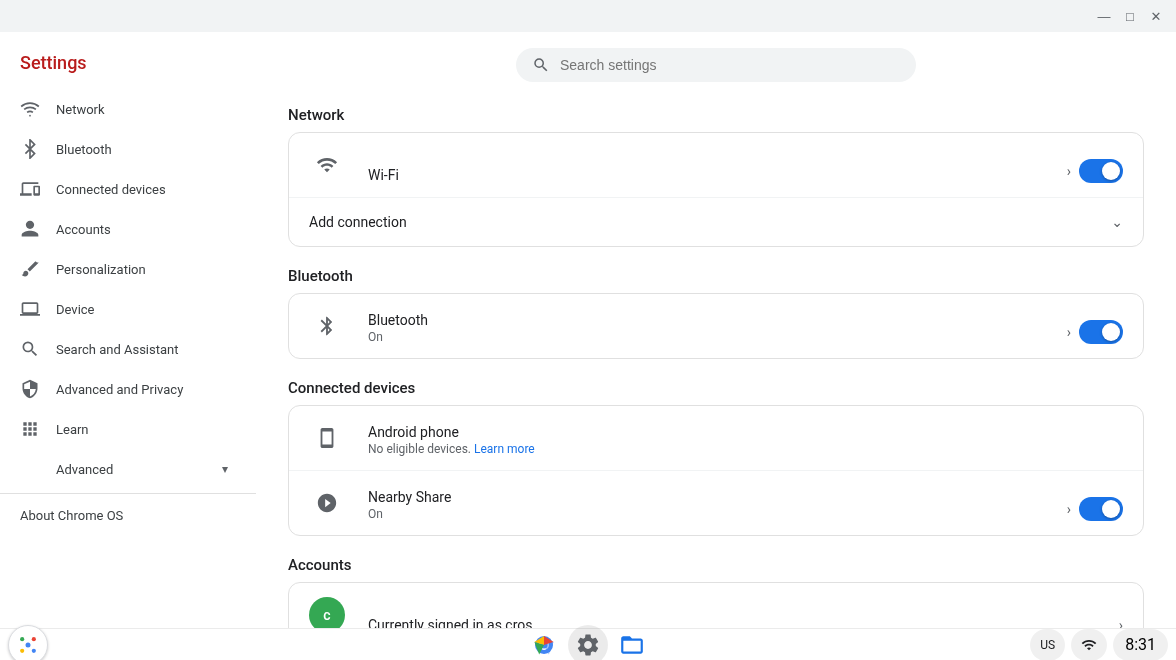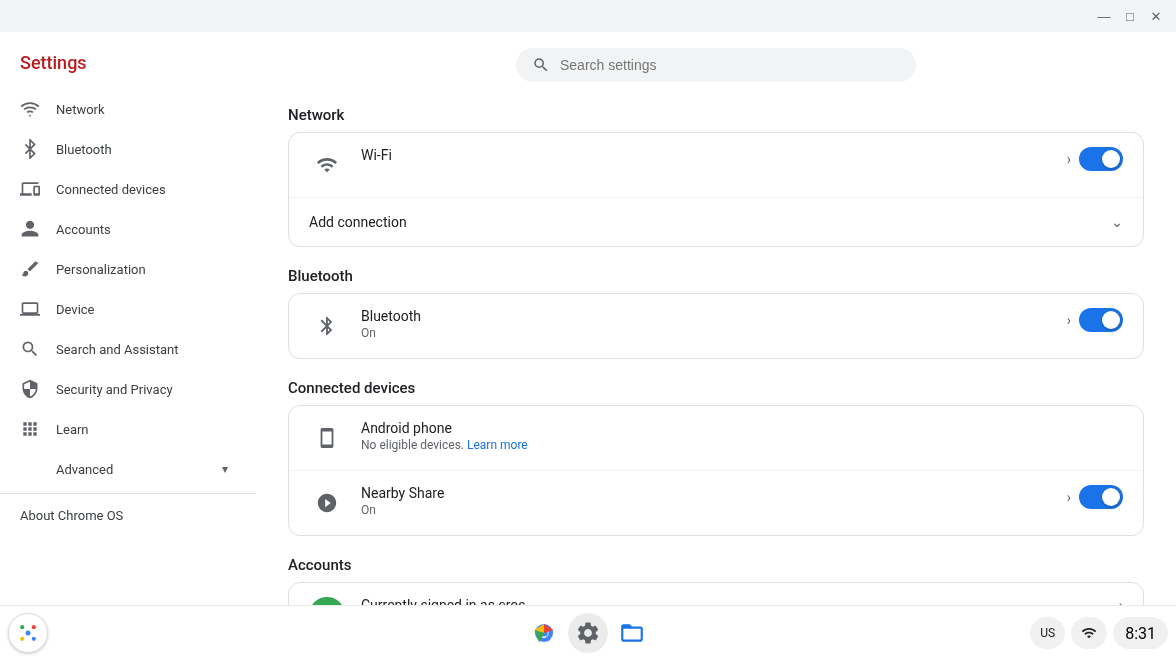--- a/index.html
+++ b/index.html
@@ -134,25 +134,26 @@
 
     .card {
       background: #fff;
       border: 1px solid #e0e0e0;
       border-radius: 12px;
       margin-bottom: 20px;
       overflow: hidden;
     }
     .card-row {
       display: flex;
-      align-items: flex-start;
+      align-items: flex-end;
       padding: 14px 20px;
       cursor: pointer;
       min-height: 56px;
       border-bottom: 1px solid #f1f3f4;
+      gap: 7px;
     }
     .card-row:last-child { border-bottom: none; }
     .card-row .row-icon {
       width: 36px;
       height: 36px;
       display: flex;
       align-items: center;
       justify-content: center;
       margin-right: 16px;
       flex-shrink: 0;
@@ -223,21 +224,21 @@
       justify-content: center;
       color: #fff;
       font-size: 14px;
       font-weight: 500;
       margin-right: 16px;
       flex-shrink: 0;
     }
 
     
     .taskbar {
-      height: 55px;
+      height: 32px;
       background: rgba(255,255,255,0.85);
       backdrop-filter: blur(10px);
       display: flex;
       align-items: center;
       padding: 0 8px;
       flex-shrink: 0;
       border-top: 1px solid rgba(0,0,0,0.08);
     }
     .taskbar-left { flex: 1; display: flex; align-items: center; }
     .taskbar-center { display: flex; align-items: center; gap: 4px; }
@@ -370,21 +371,21 @@
       </span>
       <span class="label">Search and Assistant</span>
     </div>
 
     <div class="sidebar-item">
       <span class="icon">
         <svg width="20" height="20" viewBox="0 0 24 24" fill="#5f6368">
           <path d="M12 1L3 5v6c0 5.55 3.84 10.74 9 12 5.16-1.26 9-6.45 9-12V5l-9-4zm0 10.99h7c-.53 4.12-3.28 7.79-7 8.94V12H5V6.3l7-3.11v8.8z"></path>
         </svg>
       </span>
-      <span class="label">Security and Privacy</span>
+      <span class="label">Advanced and Privacy</span>
     </div>
 
     <div class="sidebar-item">
       <span class="icon">
         <svg width="20" height="20" viewBox="0 0 24 24" fill="#5f6368">
           <path d="M4 8h4V4H4v4zm6 12h4v-4h-4v4zm-6 0h4v-4H4v4zm0-6h4v-4H4v4zm6 0h4v-4h-4v4zm6-10v4h4V4h-4zm-6 4h4V4h-4v4zm6 6h4v-4h-4v4zm0 6h4v-4h-4v4z"></path>
         </svg>
       </span>
       <span class="label">Learn</span>
     </div>

